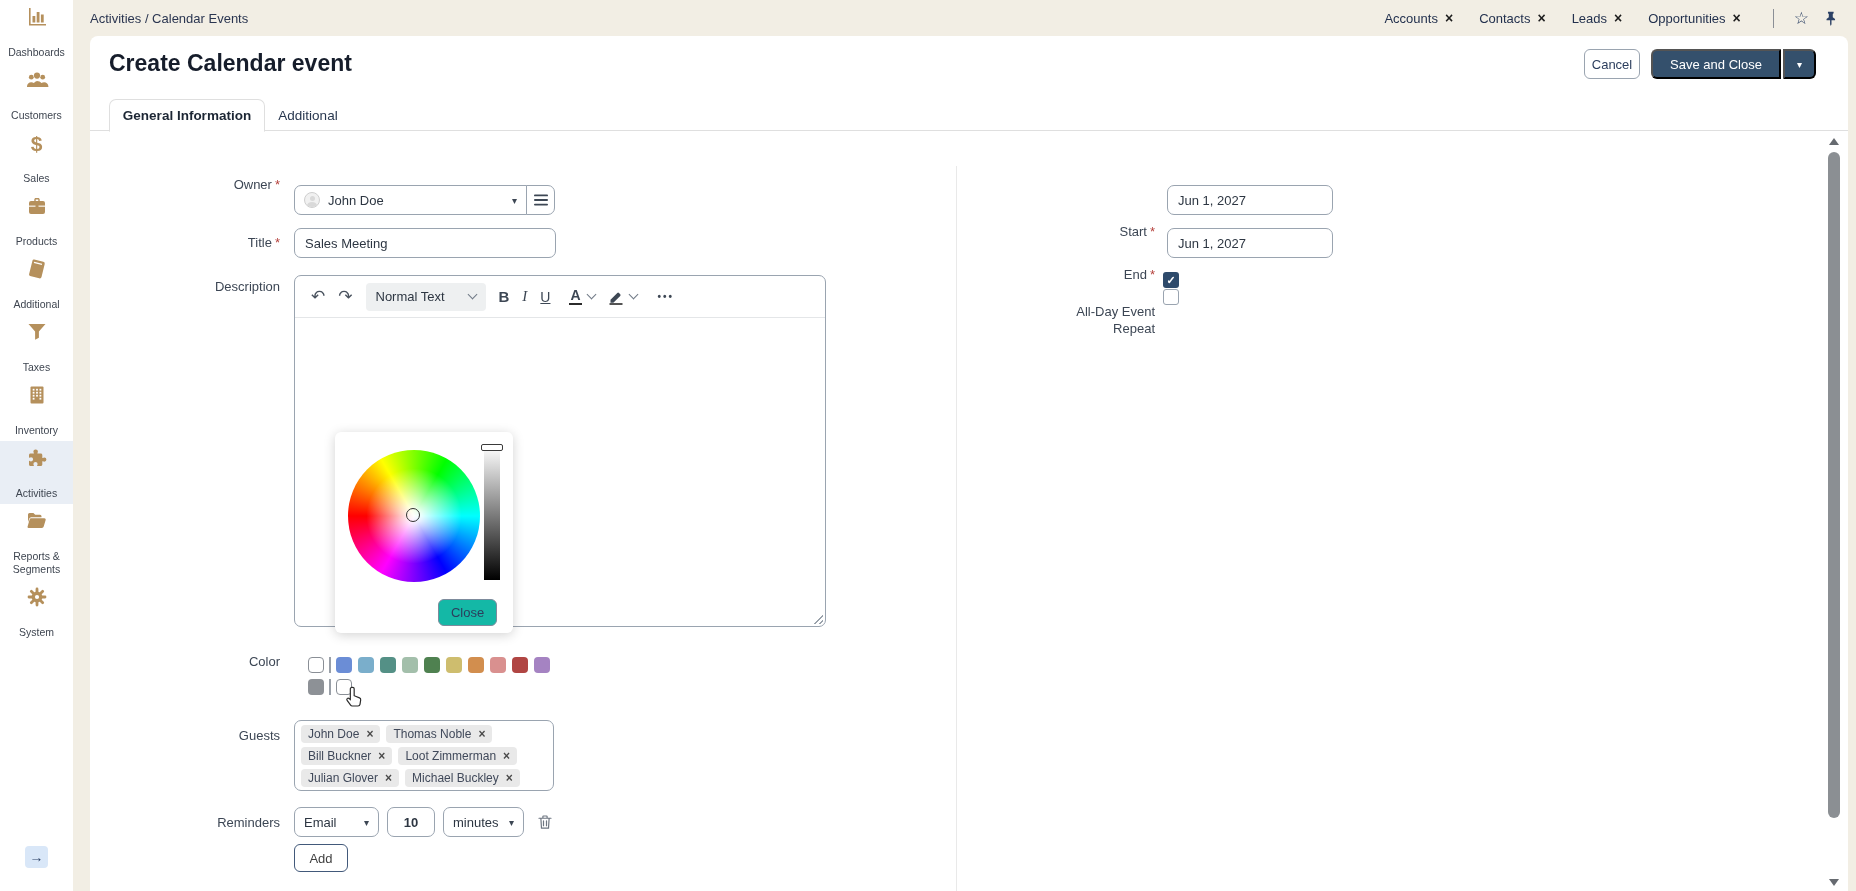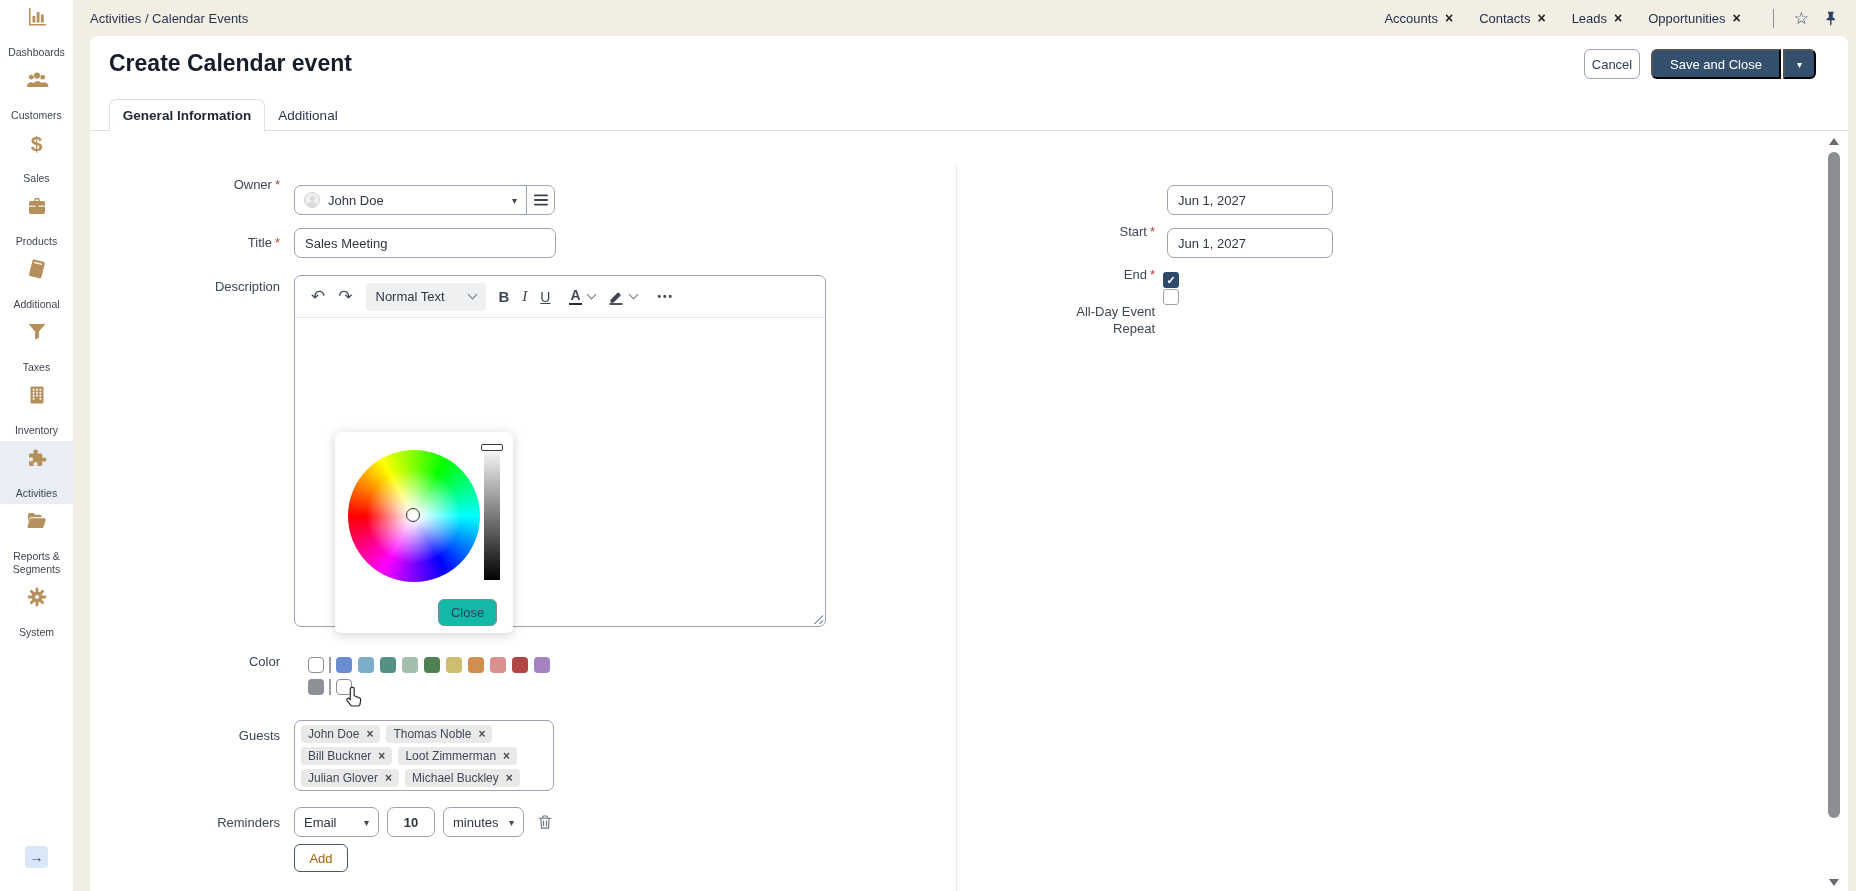--- a/index.html
+++ b/index.html
@@ -121,21 +121,21 @@
   .tag { background:#e9e9e9; border-radius:4px; height:18px; display:flex; align-items:center; gap:7px;
          padding:0 7px; font-size:12px; color:#40495a; white-space:nowrap; }
   .tag .x { font-weight:bold; color:#4a4a4a; font-size:12px; cursor:pointer; }
 
   
   .rem-sel-type { position:absolute; left:204px; top:771px; width:85px; }
   .rem-amount { position:absolute; left:297px; top:771px; width:48px; text-align:center;font-weight:bold; }
   .rem-sel-unit { position:absolute; left:353px; top:771px; width:81px; }
   .rem-trash { position:absolute; left:446px; top:777px; width:18px; height:18px; cursor:pointer; }
   .btn-add { position:absolute; left:204px; top:808px; width:54px; height:28px; border:1.5px solid #42597a;
-             color:#a16207; background:#fff; }
+             color:#404040; background:#fff; }
 
   
   .date-inp { position:absolute; left:1077px; width:166px; }
   .cb { position:absolute; left:1073px; width:16px; height:16px; border-radius:3px; cursor:pointer; }
   .cb.checked { background:#2e4a6b; color:#fff; font-size:11px; font-weight:bold;
                 display:flex; align-items:center; justify-content:center; }
   .cb.unchecked { background:#fff; border:1.5px solid #9aa4b0; }
 
   
   .sb-arrow { position:absolute; left:1739px; width:0; height:0; border-left:5px solid transparent;

